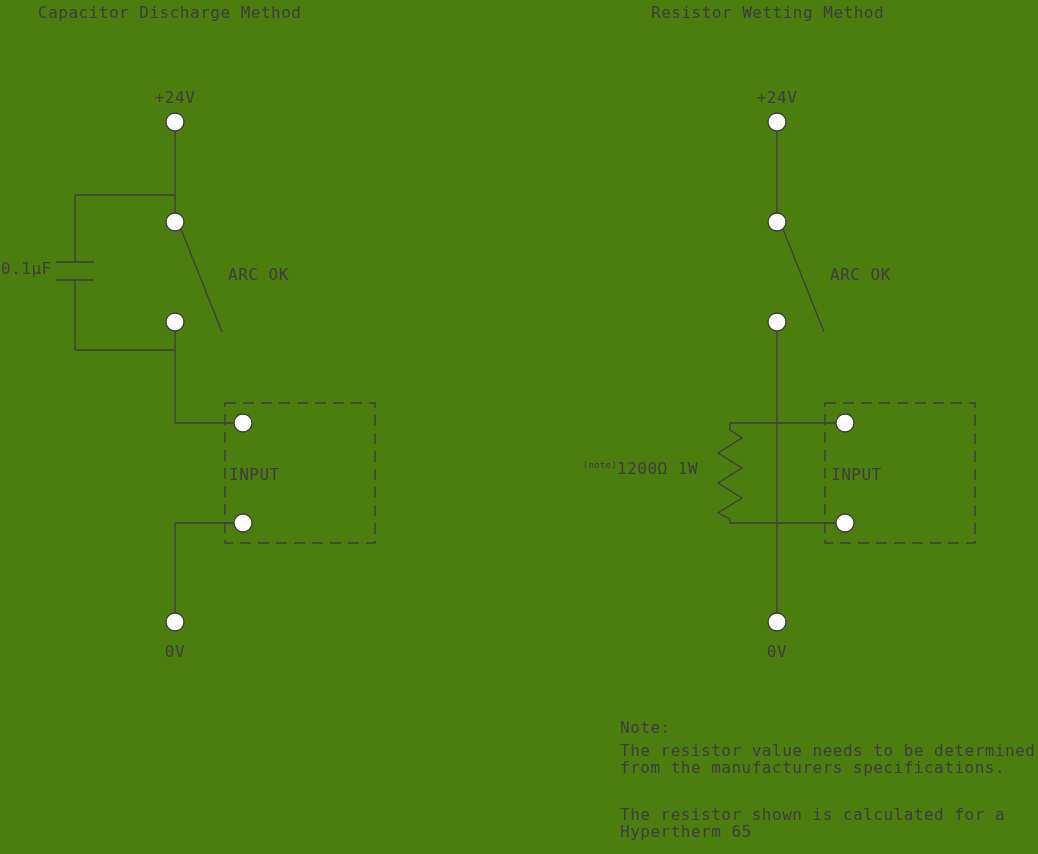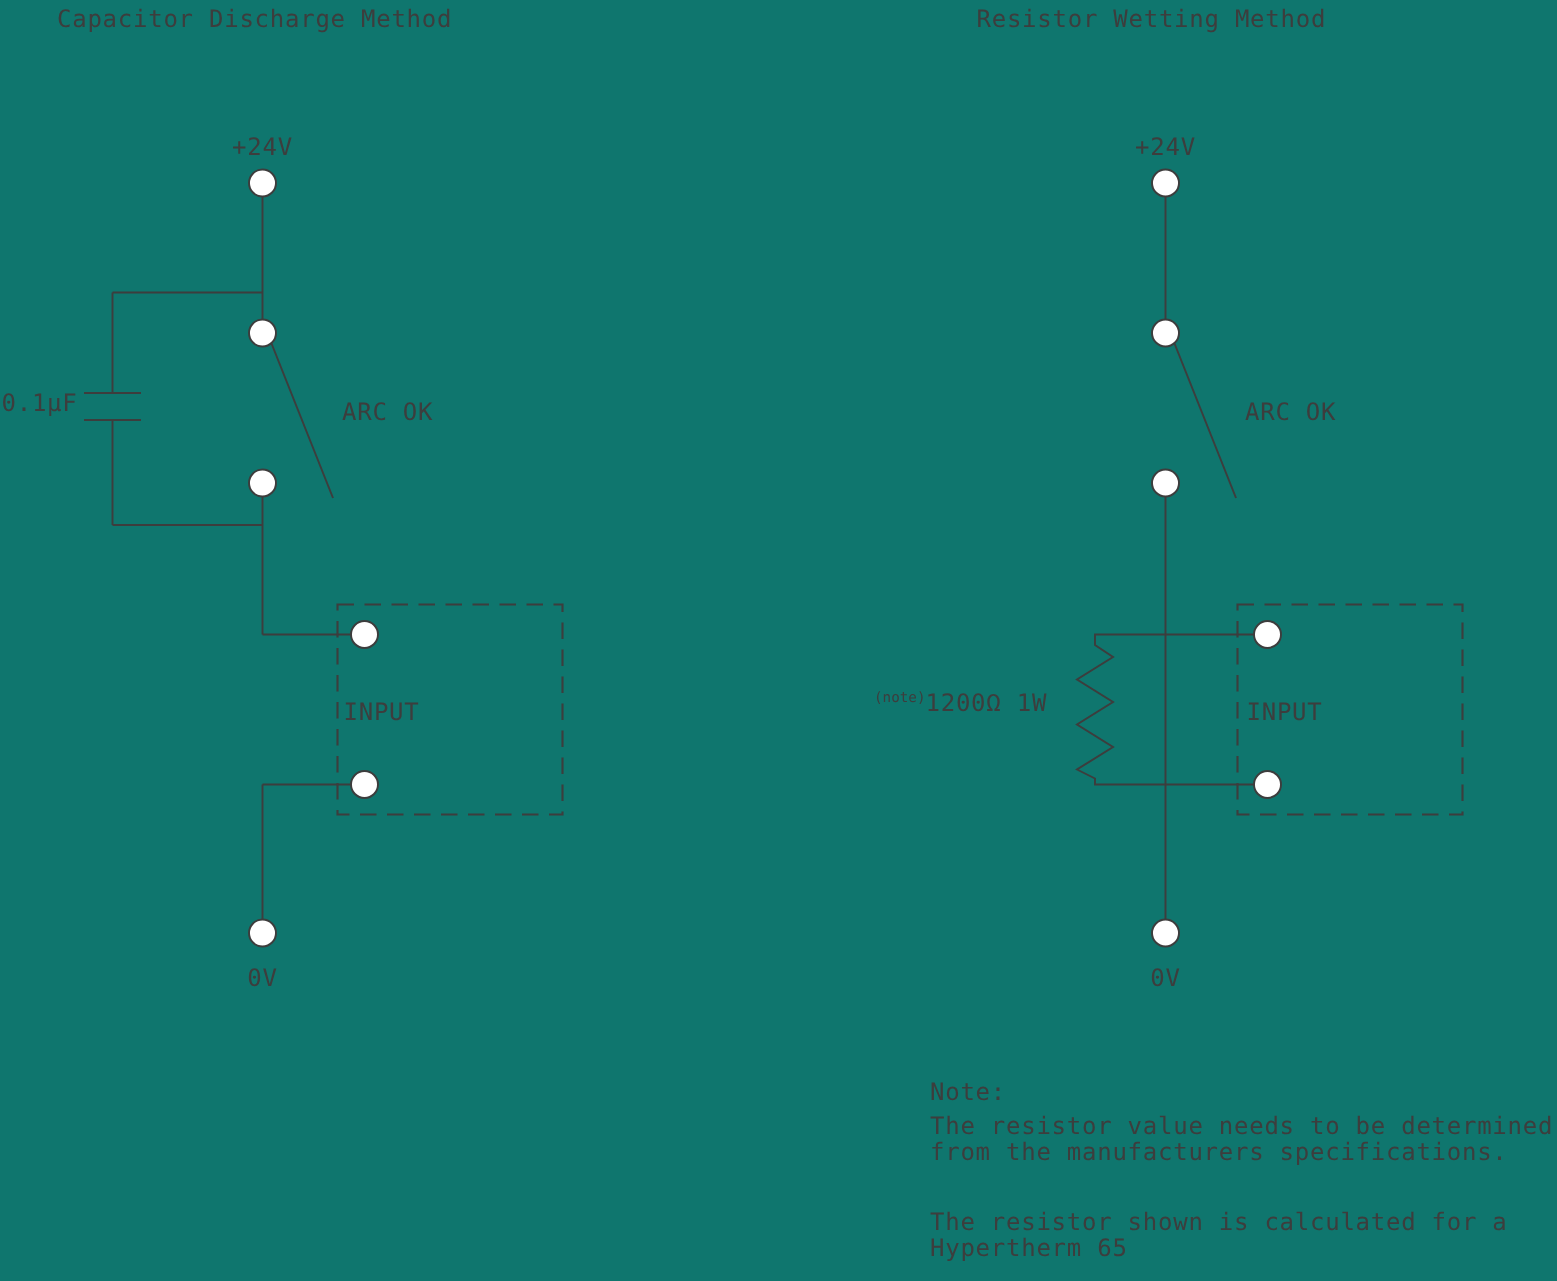--- a/index.html
+++ b/index.html
@@ -4,21 +4,21 @@
 <style>
   html, body {
     margin: 0;
     padding: 0;
     background: #ffffff;
   }
   .canvas {
     position: relative;
     width: 1038px;
     height: 854px;
-    background: #0f766e;
+    background: #4d7c0f;
     overflow: hidden;
   }
   svg { display: block; }
   .cad-text {
     font-family: "DejaVu Sans Mono", "Liberation Mono", monospace;
     fill: #3d3d3d;
     letter-spacing: 0.5px;
   }
   .t16 { font-size: 16px; }
   .t10 { font-size: 9.5px; letter-spacing: 0px; }

